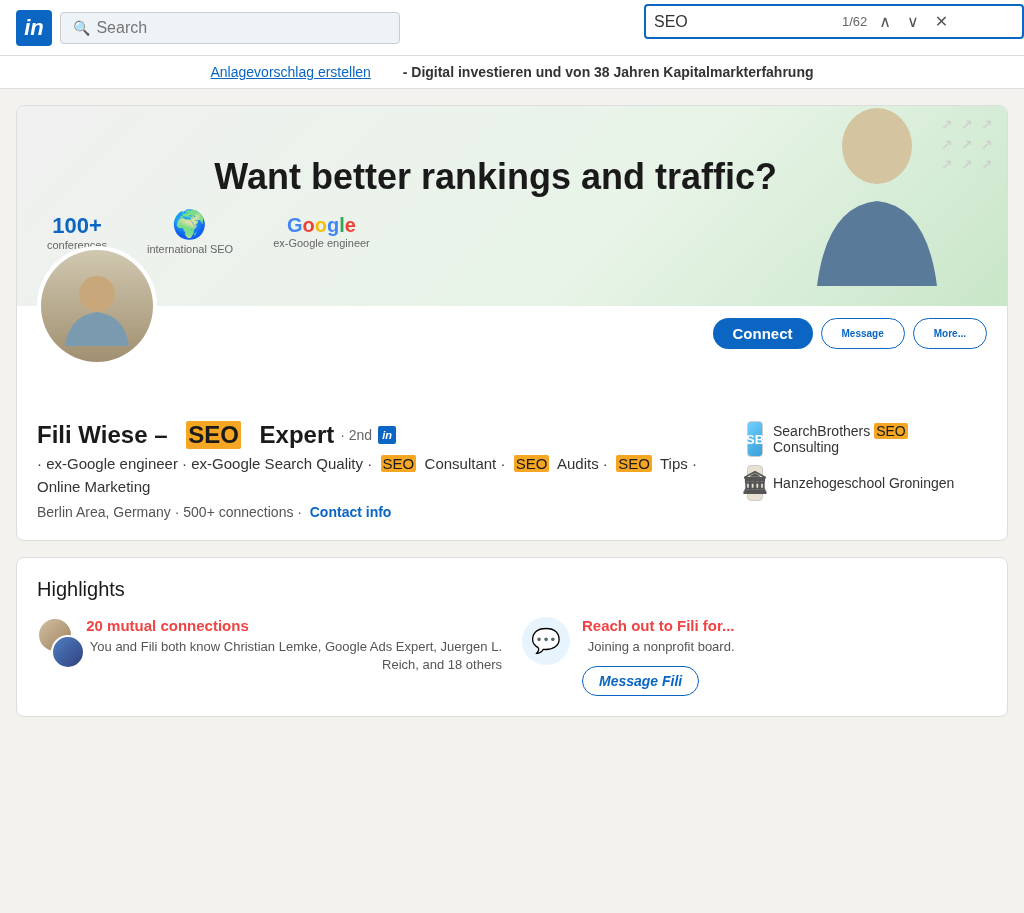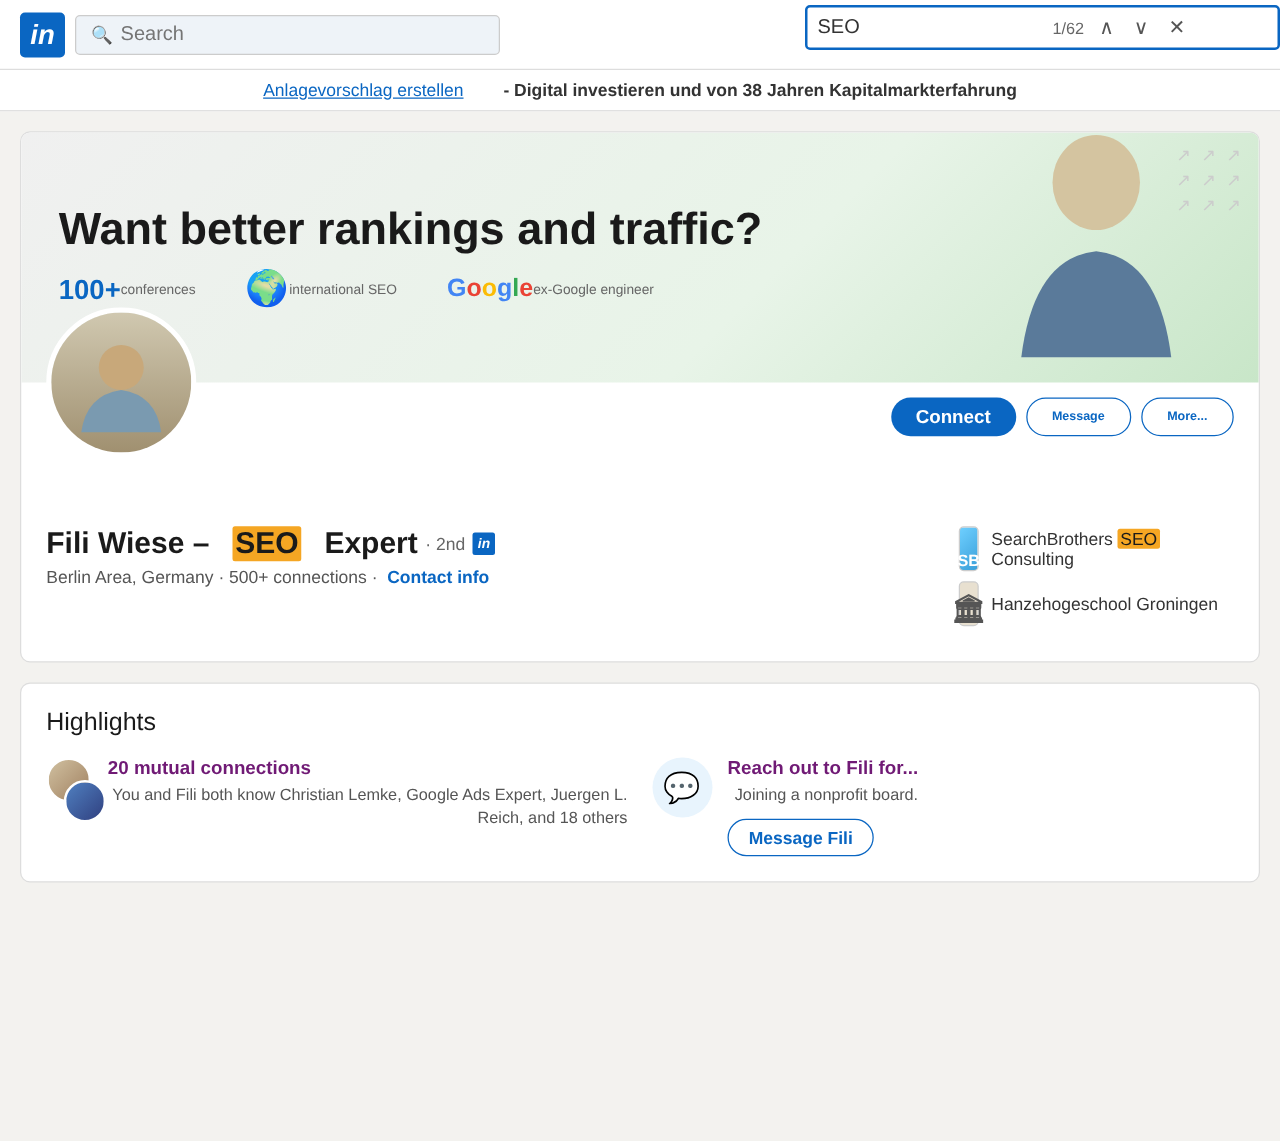--- a/index.html
+++ b/index.html
@@ -131,36 +131,37 @@
       height: 200px;
       background: linear-gradient(135deg, #f0f0f0 0%, #e8f4e8 60%, #c8e6c8 100%);
       position: relative;
       overflow: hidden;
       display: flex;
       align-items: center;
       padding: 20px 30px;
     }
     .banner-text-block {
       flex: 1;
+      text-align: right;
     }
     .banner-title {
       font-size: 36px;
       font-weight: 900;
       color: #1a1a1a;
       line-height: 1.1;
       margin-bottom: 12px;
     }
     .banner-stats {
       display: flex;
       gap: 40px;
       align-items: center;
     }
     .banner-stat {
       display: flex;
-      flex-direction: row;
+      flex-direction: column;
       align-items: center;
       font-size: 13px;
       color: #555;
     }
     .banner-stat .num {
       font-size: 22px;
       font-weight: 700;
       color: #0a66c2;
     }
     .banner-stat .label-sm { font-size: 11px; color: #666; }
@@ -321,28 +322,27 @@
       align-items: center;
       gap: 10px;
       margin-bottom: 8px;
     }
     .company-logo {
       width: 16px;
       height: 36px;
       border-radius: 4px;
       background: #e8e8e8;
       display: flex;
-      align-items: flex-end;
+      align-items: center;
       justify-content: center;
       font-weight: 700;
       font-size: 13px;
       color: #555;
       border: 1px solid #ccc;
       flex-shrink: 0;
-      margin-left: 20px;
     }
     .sb-logo {
       background: linear-gradient(135deg, #6ecfff, #3a9fd9);
       color: white;
     }
     .hz-logo {
       background: #e8e0d0;
       font-size: 22px;
     }
     .company-text { font-size: 14px; color: #333; }
@@ -406,39 +406,40 @@
       display: flex;
       align-items: center;
       justify-content: center;
       font-size: 24px;
       color: #0a66c2;
       flex-shrink: 0;
     }
     .highlight-text strong {
       font-size: 15px;
       font-weight: 700;
-      color: #701a75;
+      color: #ef4444;
     }
     .highlight-text p {
       font-size: 13px;
       color: #555;
       line-height: 1.4;
       margin-top: 3px;
       text-align: right;
     }
     .btn-message-fili {
       background: #fff;
       color: #0a66c2;
       border: 1.5px solid #0a66c2;
       border-radius: 20px;
       padding: 6px 16px;
       font-size: 14px;
       font-weight: 600;
       cursor: pointer;
       margin-top: 10px;
+      font-style: italic;
     }
   </style>
 </head>
 <body>
 
 <div class="header">
   <div class="linkedin-logo">
     <span>in</span>
   </div>
   <div class="search-bar">
@@ -521,20 +522,29 @@
         <button class="btn-more">More...</button>
       </div>
 
       <div class="profile-info">
         <div class="profile-info-left">
           <div class="profile-name">
             <span>Fili Wiese –</span>&nbsp;<span class="seo-highlight">SEO</span>&nbsp;<span>Expert</span>
             <span class="degree-badge">· 2nd</span>
             <span class="linkedin-icon-small">in</span>
           </div>
+          <div class="profile-headline">
+            <span>· ex-Google engineer · ex-Google Search Quality ·</span>
+            &nbsp;<span class="seo-highlight">SEO</span>&nbsp;
+            <span>Consultant ·</span>
+            &nbsp;<span class="seo-highlight">SEO</span>&nbsp;
+            <span>Audits ·</span>
+            &nbsp;<span class="seo-highlight">SEO</span>&nbsp;
+            <span>Tips · Online Marketing</span>
+          </div>
           <div class="profile-location">
             <span>Berlin Area, Germany · 500+ connections ·</span>
             &nbsp;<span class="contact-link">Contact info</span>
           </div>
         </div>
 
         <div class="profile-info-right">
           <div class="company-item">
             <div class="company-logo sb-logo">
               <span>SB</span>

